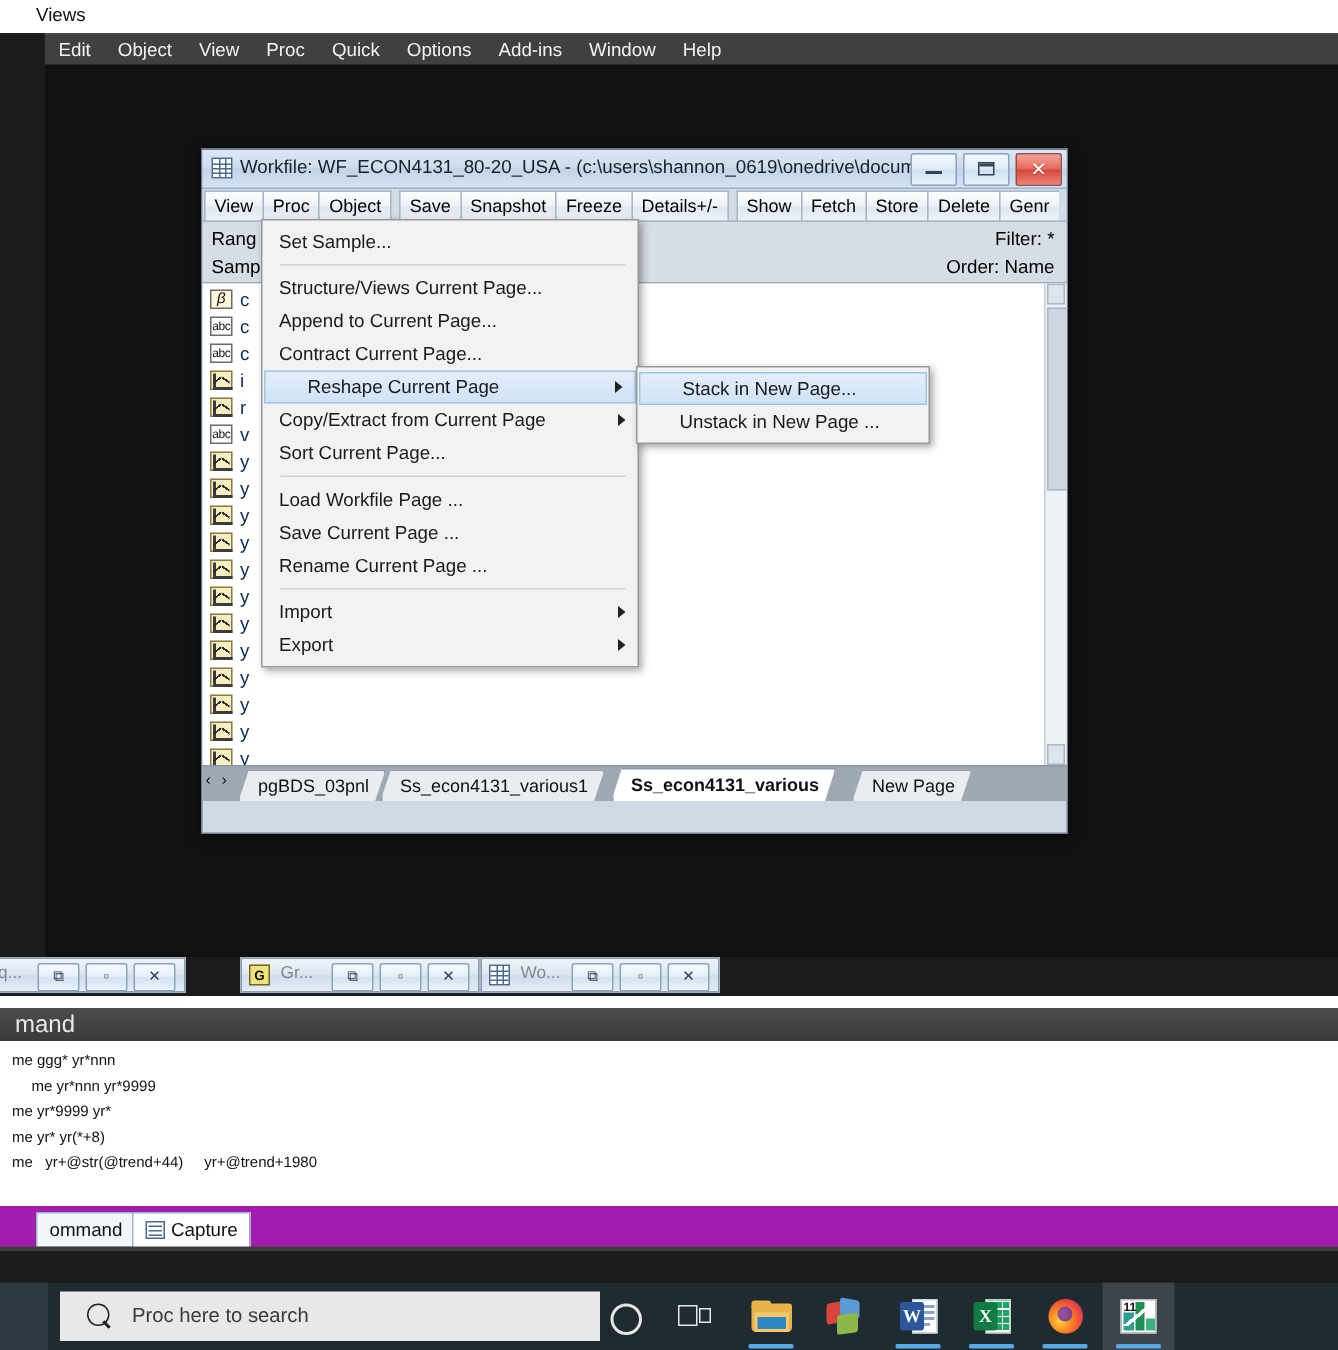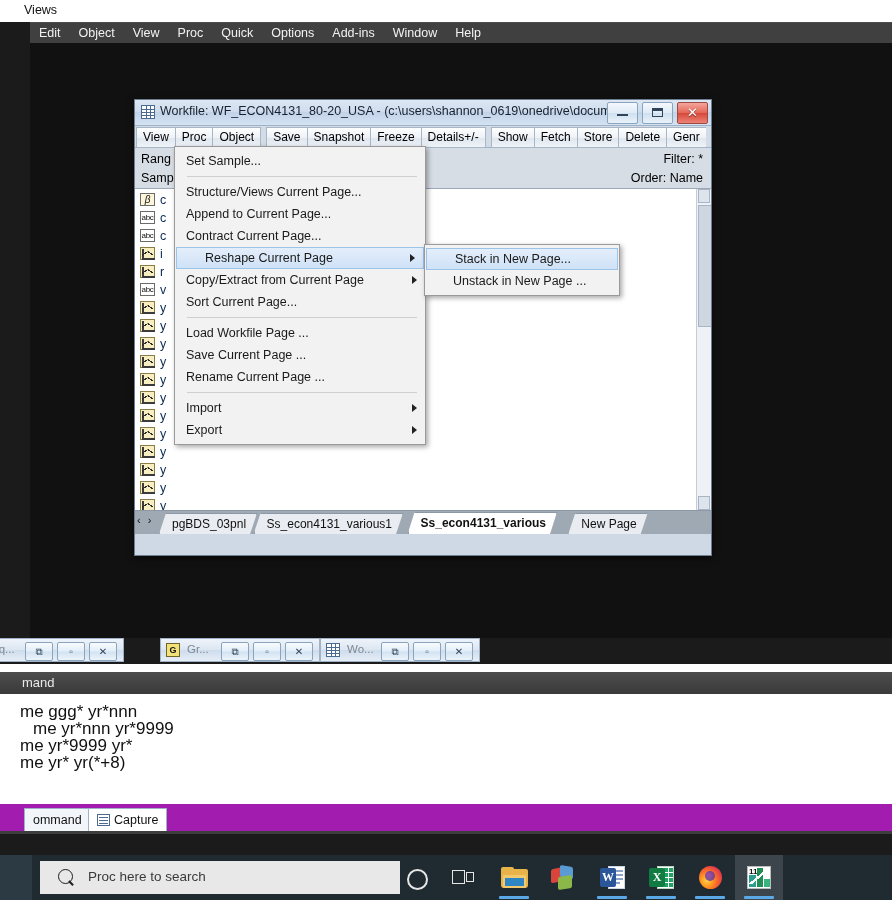--- a/index.html
+++ b/index.html
@@ -136,23 +136,23 @@
     border:1px solid #6f6429;box-sizing:border-box;color:#111;font-size:9px;font-weight:bold;
     line-height:12px;text-align:center;}
   .wo-ic{position:absolute;left:5px;top:4px;width:14px;height:14px;background:#fff;
     border:1px solid #4a6a92;box-sizing:border-box;}
   .wo-ic i{position:absolute;display:block;background:#4a6a92;}
 
   
   .cmdwin{position:absolute;left:0;top:664px;width:892px;height:140px;background:#fff;}
   .cmd-title{position:absolute;left:0;top:8px;width:892px;height:22px;
     background:linear-gradient(to bottom,#4d4d4d,#3a3a3a);}
-  .cmd-title span{position:absolute;left:22px;top:3px;font-size:13px;color:#e8e8e8;}
+  .cmd-title span{position:absolute;left:10px;top:3px;font-size:16px;color:#e8e8e8;}
   .cmd-body{position:absolute;left:0;top:32px;width:892px;height:108px;background:#fff;}
-  .cmd-line{position:absolute;left:20px;font-size:17px;color:#111;white-space:pre;}
+  .cmd-line{position:absolute;left:8px;font-size:10px;color:#111;white-space:pre;}
 
   
   .capstrip{position:absolute;left:0;top:804px;width:892px;height:30px;background:#a21caf;}
   .cap-tab{position:absolute;top:4px;height:22px;line-height:22px;font-size:12.5px;color:#111;
     border:1px solid #9fb2c7;background:#f2f6fa;padding:0 8px;}
   .cap-tab.active{background:#fff;border-bottom-color:#fff;}
   .cap-ic{display:inline-block;width:13px;height:12px;background:#fff;border:1px solid #4a6a92;
     vertical-align:-2px;margin-right:4px;position:relative;box-sizing:border-box;}
   .cap-ic i{position:absolute;left:1px;display:block;height:1px;width:9px;background:#4a6a92;}
   .capstrip .underline{position:absolute;left:0;top:27px;width:892px;height:3px;background:#3d3d3d;}
@@ -404,20 +404,21 @@
 
   <div class="cmdwin">
     <div class="cmd-title">
       <span>mand</span>
     </div>
     <div class="cmd-body" id="cmdbody">
         <div class="cmd-line" style="top: 6px;">me ggg* yr*nnn</div>
         <div class="cmd-line" style="top: 23px; padding-left: 13px;">me yr*nnn yr*9999</div>
         <div class="cmd-line" style="top: 40px;">me yr*9999 yr*</div>
         <div class="cmd-line" style="top: 57px;">me yr* yr(*+8)</div>
+        <div class="cmd-line" style="top: 74px;">me   yr+@str(@trend+44)     yr+@trend+1980</div>
       </div>
   </div>
 
   <div class="capstrip">
     <span class="cap-tab" style="left:24px;">
       <span>ommand</span>
     </span>
     <span class="cap-tab active" style="left:88px;">
       <span class="cap-ic">
         <i style="top:2px;"></i><i style="top:5px;"></i><i style="top:8px;"></i>

